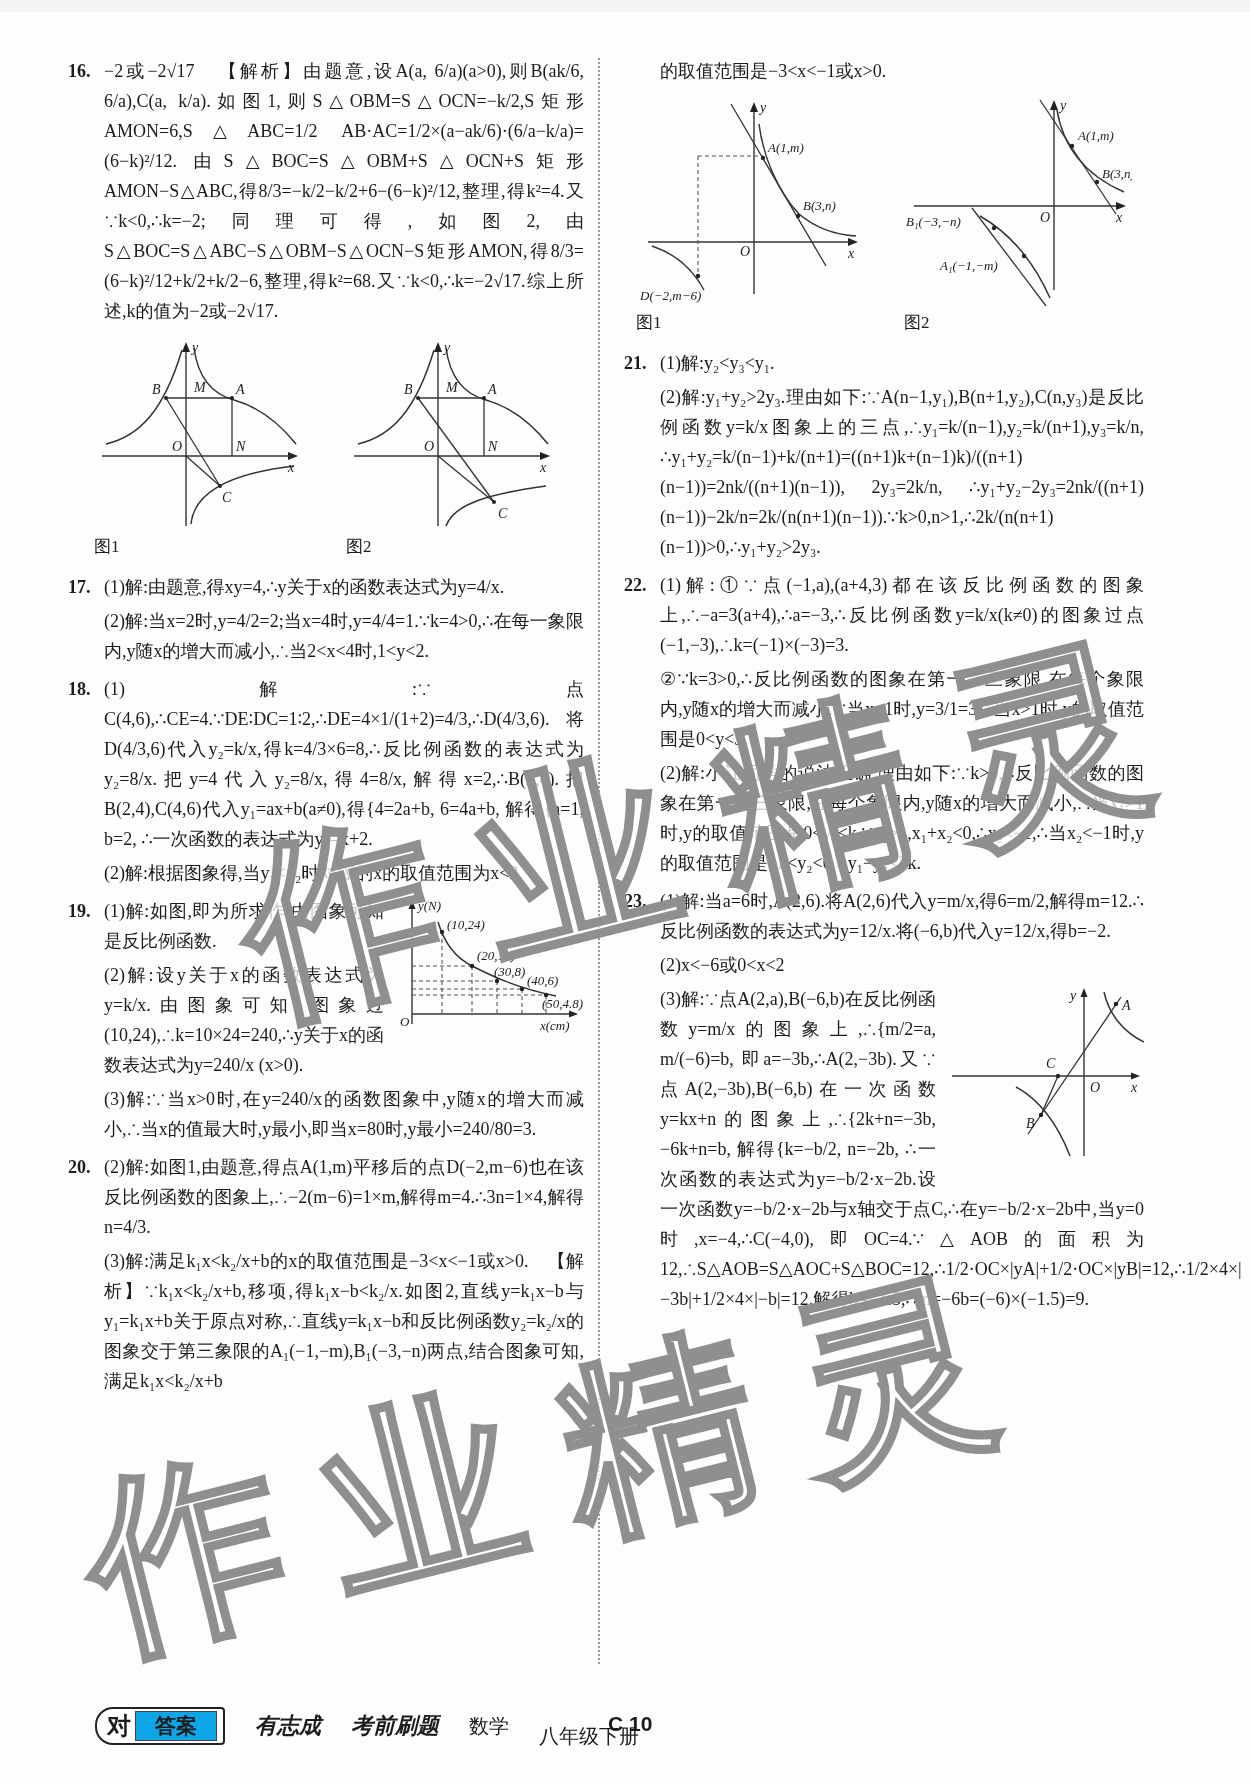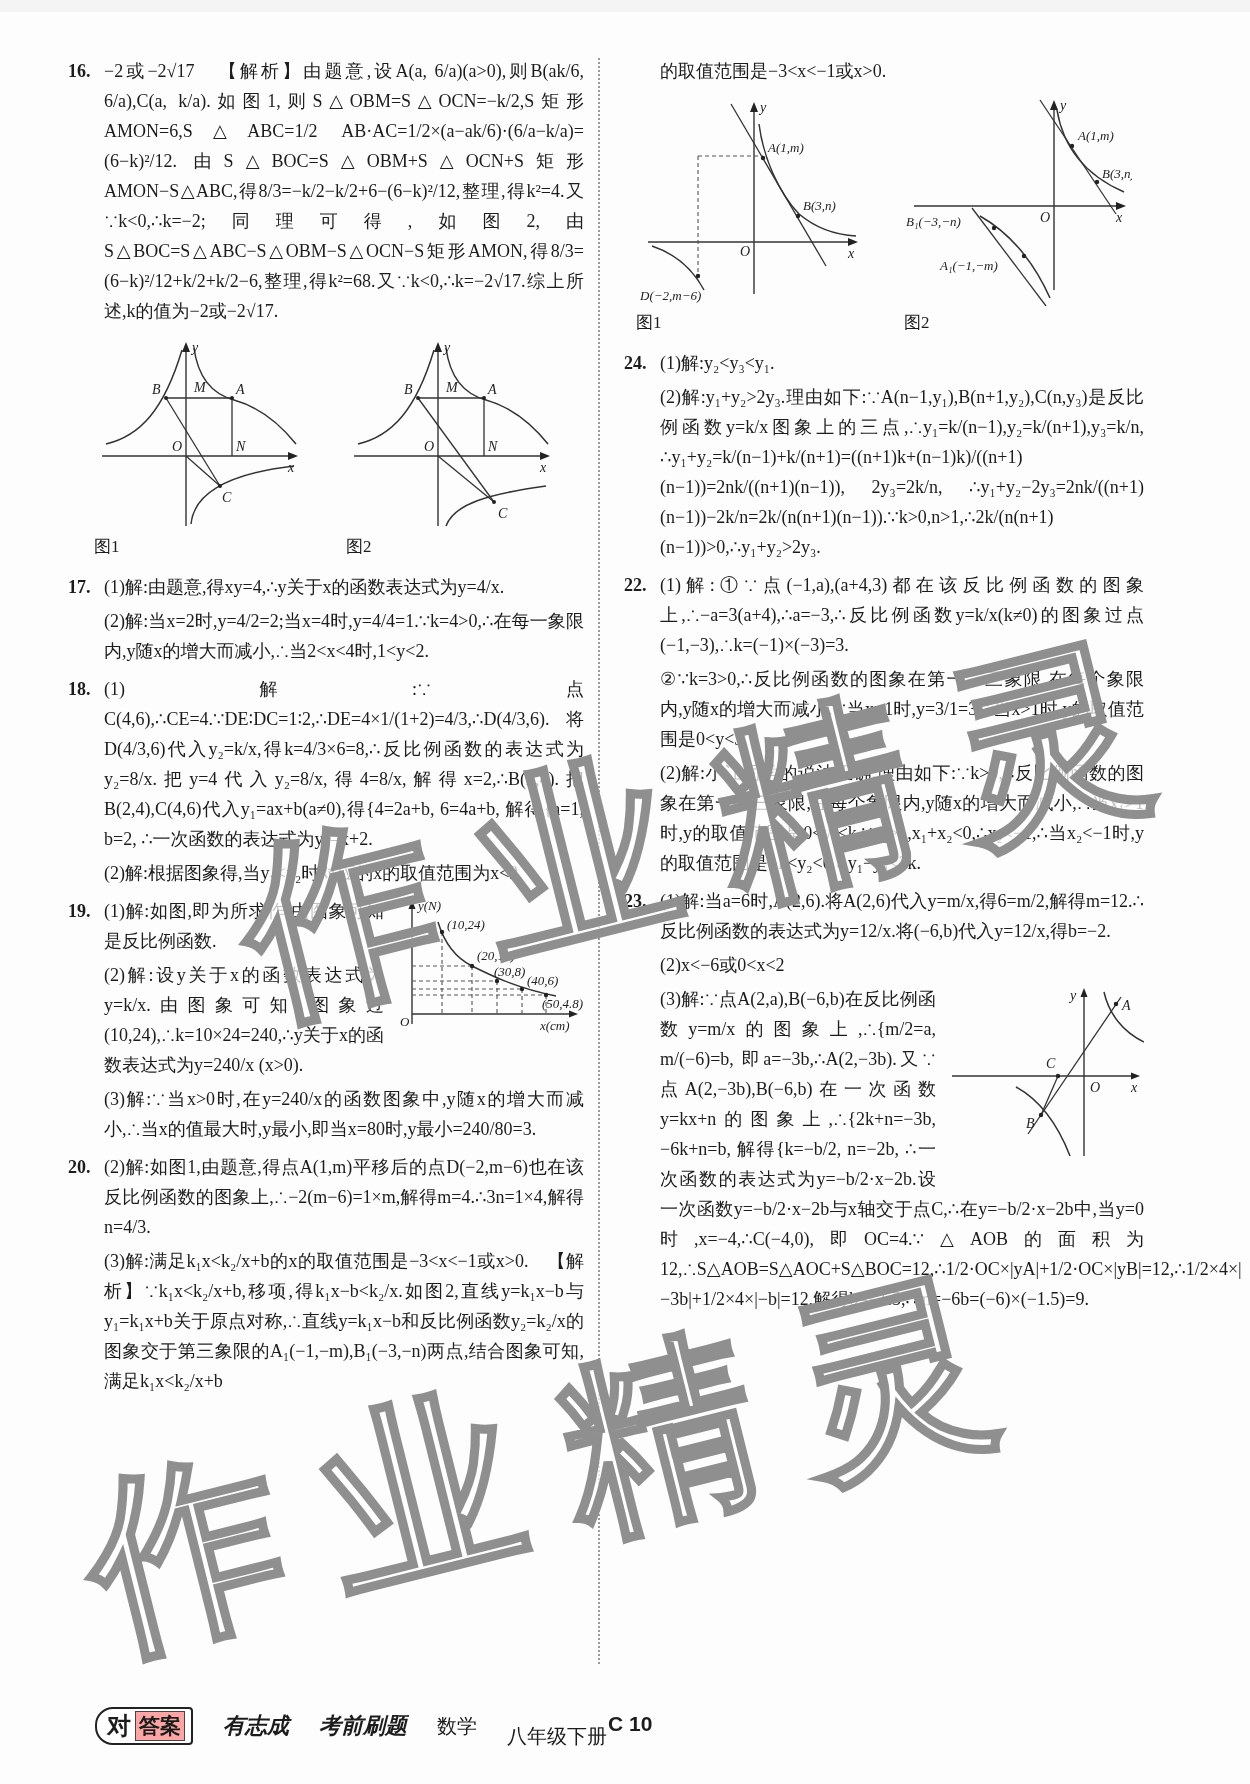--- a/index.html
+++ b/index.html
@@ -28,21 +28,21 @@
   .wm{position:absolute;z-index:6;font-family:"Liberation Sans","DejaVu Sans",sans-serif;
       font-weight:bold;white-space:nowrap;pointer-events:none;
       color:rgba(255,255,255,0.72);-webkit-text-stroke:3px #8f8f8f;
       font-size:195px;letter-spacing:48px;transform:rotate(-14deg);transform-origin:left top;}
   .wm1{left:215px;top:815px;}
   .wm2{left:60px;top:1450px;}
   .footer{position:absolute;left:95px;top:1702px;display:flex;align-items:center;gap:30px;z-index:8;}
   .badge{display:flex;align-items:center;border:2px solid #222;border-radius:18px 4px 4px 18px;
          padding:1px 6px 1px 10px;background:#fff;}
   .badge .dui{font-weight:bold;font-size:24px;margin-right:4px;}
-  .badge .daan{font-weight:bold;font-size:21px;border:1.5px solid #444;padding:0 3px;background:#fca5a5;}
+  .badge .daan{font-weight:bold;font-size:21px;border:1.5px solid #444;padding:0 19px;background:#0ea5e9;}
   .brand{font-size:22px;font-weight:bold;font-style:italic;}
   .series{font-size:22px;font-weight:bold;font-style:italic;}
   .subject{font-size:20px;text-align:right;}
   .grade{font-size:20px;margin-top:21px;}
   .pageno{position:absolute;left:608px;top:1712px;font-family:"Liberation Sans",sans-serif;
           font-weight:bold;font-size:21px;z-index:8;}
 </style>
 </head>
 <body>
 
@@ -234,21 +234,21 @@
           <text class="svgt2" x="174" y="46">A(1,m)</text>
           <text class="svgt2" x="198" y="84">B(3,n)</text>
           <text class="svgt2" x="2" y="132">B₁(−3,−n)</text>
           <text class="svgt2" x="36" y="176">A₁(−1,−m)</text>
         </svg>
         <div class="figcap">图2</div>
       </div>
     </div>
 
     <div class="prob">
-      <span class="pnum">24.</span>
+      <span class="pnum">21.</span>
       <div class="pbody">
         <p>(1)解:y₂&lt;y₃&lt;y₁.</p>
         <p>(2)解:y₁+y₂&gt;2y₃.理由如下:∵A(n−1,y₁),B(n+1,y₂),C(n,y₃)是反比例函数y=k/x图象上的三点,∴y₁=k/(n−1),y₂=k/(n+1),y₃=k/n, ∴y₁+y₂=k/(n−1)+k/(n+1)=((n+1)k+(n−1)k)/((n+1)(n−1))=2nk/((n+1)(n−1)), 2y₃=2k/n, ∴y₁+y₂−2y₃=2nk/((n+1)(n−1))−2k/n=2k/(n(n+1)(n−1)).∵k&gt;0,n&gt;1,∴2k/(n(n+1)(n−1))&gt;0,∴y₁+y₂&gt;2y₃.</p>
       </div>
     </div>
 
     <div class="prob">
       <span class="pnum">22.</span>
       <div class="pbody">
         <p>(1)解:①∵点(−1,a),(a+4,3)都在该反比例函数的图象上,∴−a=3(a+4),∴a=−3,∴反比例函数y=k/x(k≠0)的图象过点(−1,−3),∴k=(−1)×(−3)=3.</p>

